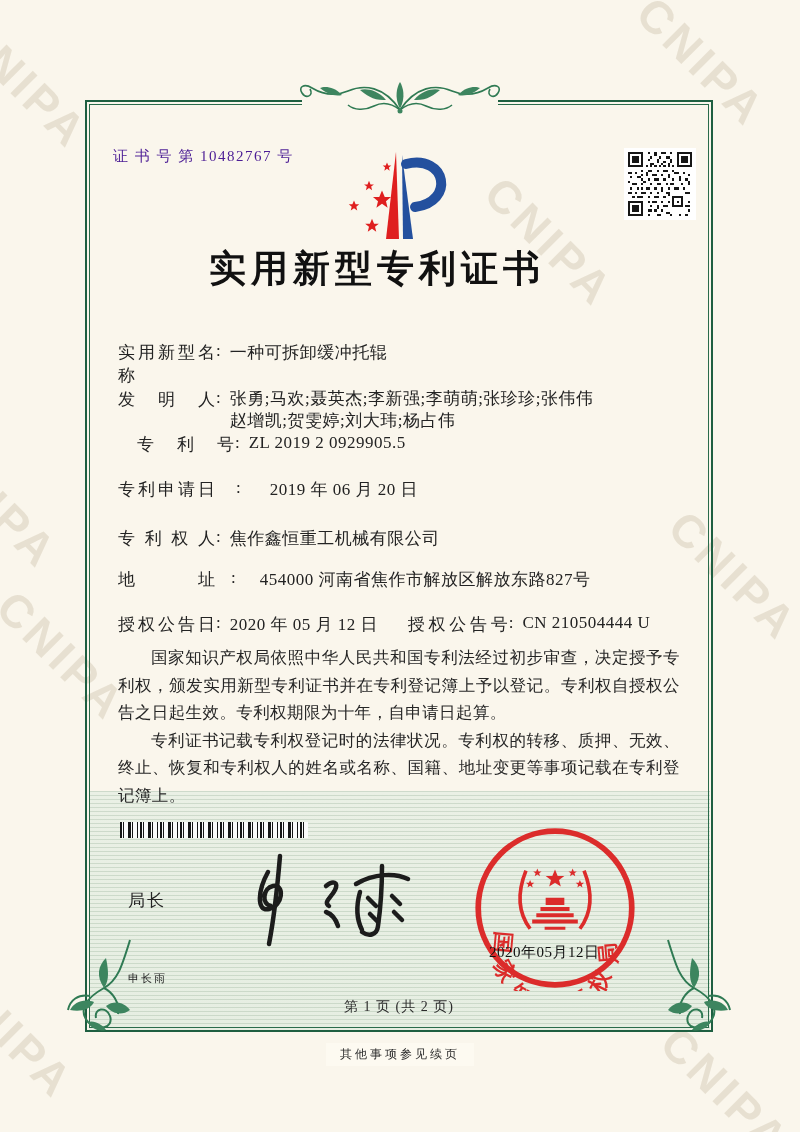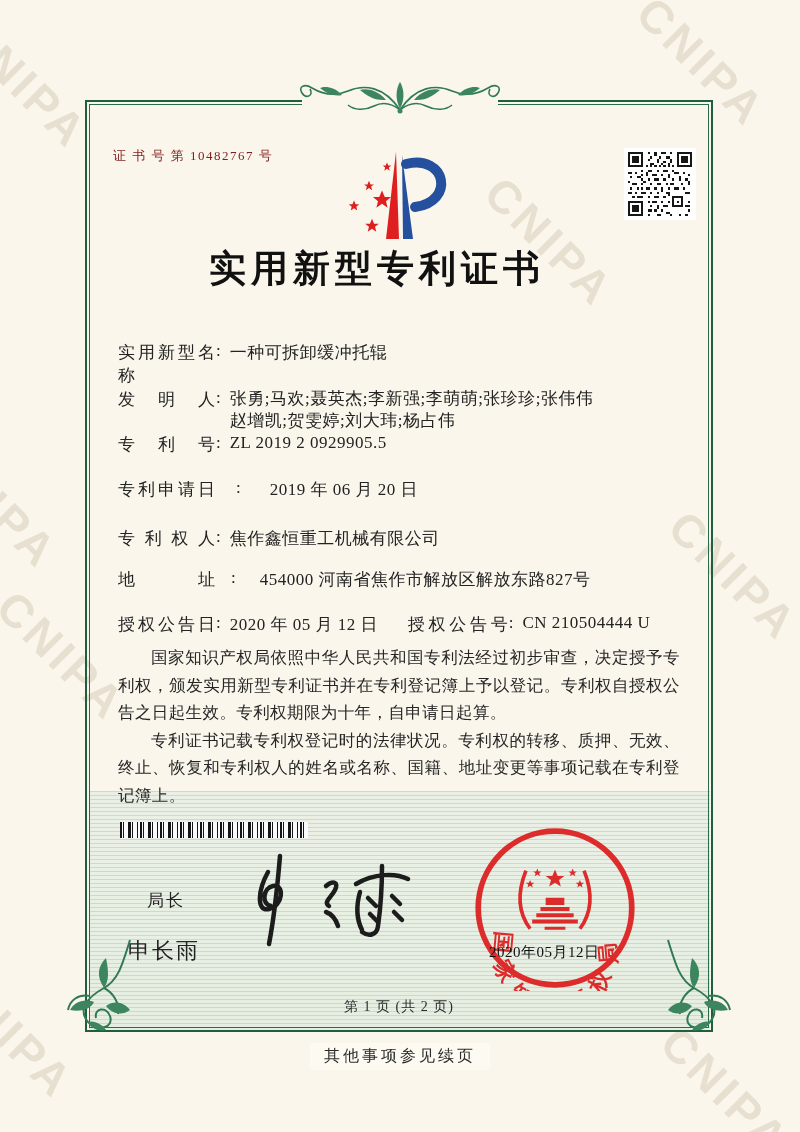--- a/index.html
+++ b/index.html
@@ -39,37 +39,37 @@
     position:absolute; inset:2px; border:1px solid #2a6b4b;
   }
   .ornament-top { position:absolute; left:290px; top:78px; z-index:6; }
   .corner-flourish { position:absolute; z-index:7; }
   .corner-left { left:60px; top:936px; }
   .corner-right { left:660px; top:936px; transform:scaleX(-1); }
 
   
   .cert-no {
     position:absolute; left:113px; top:147px; z-index:6;
-    font-size:13px; letter-spacing:1.5px; color:#7f1d1d;
+    font-size:15px; letter-spacing:1.5px; color:#4c1d95;
   }
   .logo { position:absolute; left:343px; top:148px; z-index:6; }
   .qr-box {
     position:absolute; left:624px; top:148px; width:72px; height:72px;
     background:#fff; padding:4px; z-index:6;
   }
   .doc-title {
     position:absolute; left:85px; top:244px; width:584px; z-index:6;
     text-align:center; font-size:37px; font-weight:bold;
     letter-spacing:5px; color:#111;
   }
 
   
   .fields { position:absolute; left:118px; top:341px; width:566px; z-index:6; font-size:17px; }
   .frow { position:absolute; left:0; display:flex; align-items:flex-start; width:566px; }
-  .r1{top:0;} .r2{top:47px;} .r3{top:92px;} .r4{top:137px;gap:20px;} .r5{top:186px;} .r6{top:227px;gap:15px;} .r7{top:272px;}
+  .r1{top:0;} .r2{top:47px;} .r3{top:92px;margin-left:19px;} .r4{top:137px;gap:20px;} .r5{top:186px;} .r6{top:227px;gap:15px;} .r7{top:272px;}
   .lbl {
     display:inline-block; width:97px; flex:0 0 97px;
     text-align:justify; text-align-last:justify; letter-spacing:0;
   }
   .colon { margin:0 9px 0 1px; }
   .val { letter-spacing:.5px; }
   .val-lines .vline { display:block; line-height:21.5px; letter-spacing:.5px; }
   .grant-val { width:178px; }
   .g2lbl { display:inline-block; width:100px; flex:0 0 100px; text-align:justify; text-align-last:justify; }
 
@@ -89,40 +89,40 @@
   }
   .barcode {
     position:absolute; left:120px; top:822px; width:188px; height:16px; z-index:6;
     background:repeating-linear-gradient(90deg,
       #161616 0 2px, #fbfbfb 2px 3px,
       #161616 3px 4px, #fbfbfb 4px 8px,
       #161616 8px 11px, #fbfbfb 11px 12px,
       #161616 12px 13px, #fbfbfb 13px 17px,
       #161616 17px 18px, #fbfbfb 18px 20px);
   }
-  .sig-title { position:absolute; left:128px; top:889px; font-size:17px; letter-spacing:2px; z-index:6;margin-left:19px; }
-  .sig-name  { position:absolute; left:128px; top:936px; font-size:22px; letter-spacing:2px; z-index:6; }
+  .sig-title { position:absolute; left:128px; top:889px; font-size:17px; letter-spacing:2px; z-index:6; }
+  .sig-name  { position:absolute; left:128px; top:971px; font-size:11px; letter-spacing:2px; z-index:6; }
   .sig-script { position:absolute; left:238px; top:848px; z-index:6; }
 
   .seal { position:absolute; left:472px; top:825px; width:166px; height:166px; z-index:6; opacity:.93; }
   .seal-date {
     position:absolute; left:489px; top:943px; width:150px; z-index:7;
     font-size:15px; color:#111; letter-spacing:.5px; white-space:nowrap;
   }
 
   .page-info {
     position:absolute; left:85px; top:998px; width:628px; z-index:6;
     text-align:center; font-size:14px; letter-spacing:1px; color:#2b2b2b;
   }
   .continuation {
     position:absolute; left:0; top:1043px; width:800px; z-index:6; text-align:center;
   }
   .continuation span {
     display:inline-block; background:#fdfaf1; padding:3px 14px;
-    font-size:16px; letter-spacing:3px; color:#2b2b2b;
+    font-size:12px; letter-spacing:3px; color:#2b2b2b;
   }
 </style>
 </head>
 <body>
 
 <span class="wm wm1">CNIPA</span>
 <span class="wm wm2">CNIPA</span>
 <span class="wm wm3">CNIPA</span>
 <span class="wm wm4">CNIPA</span>
 <span class="wm wm5">CNIPA</span>

